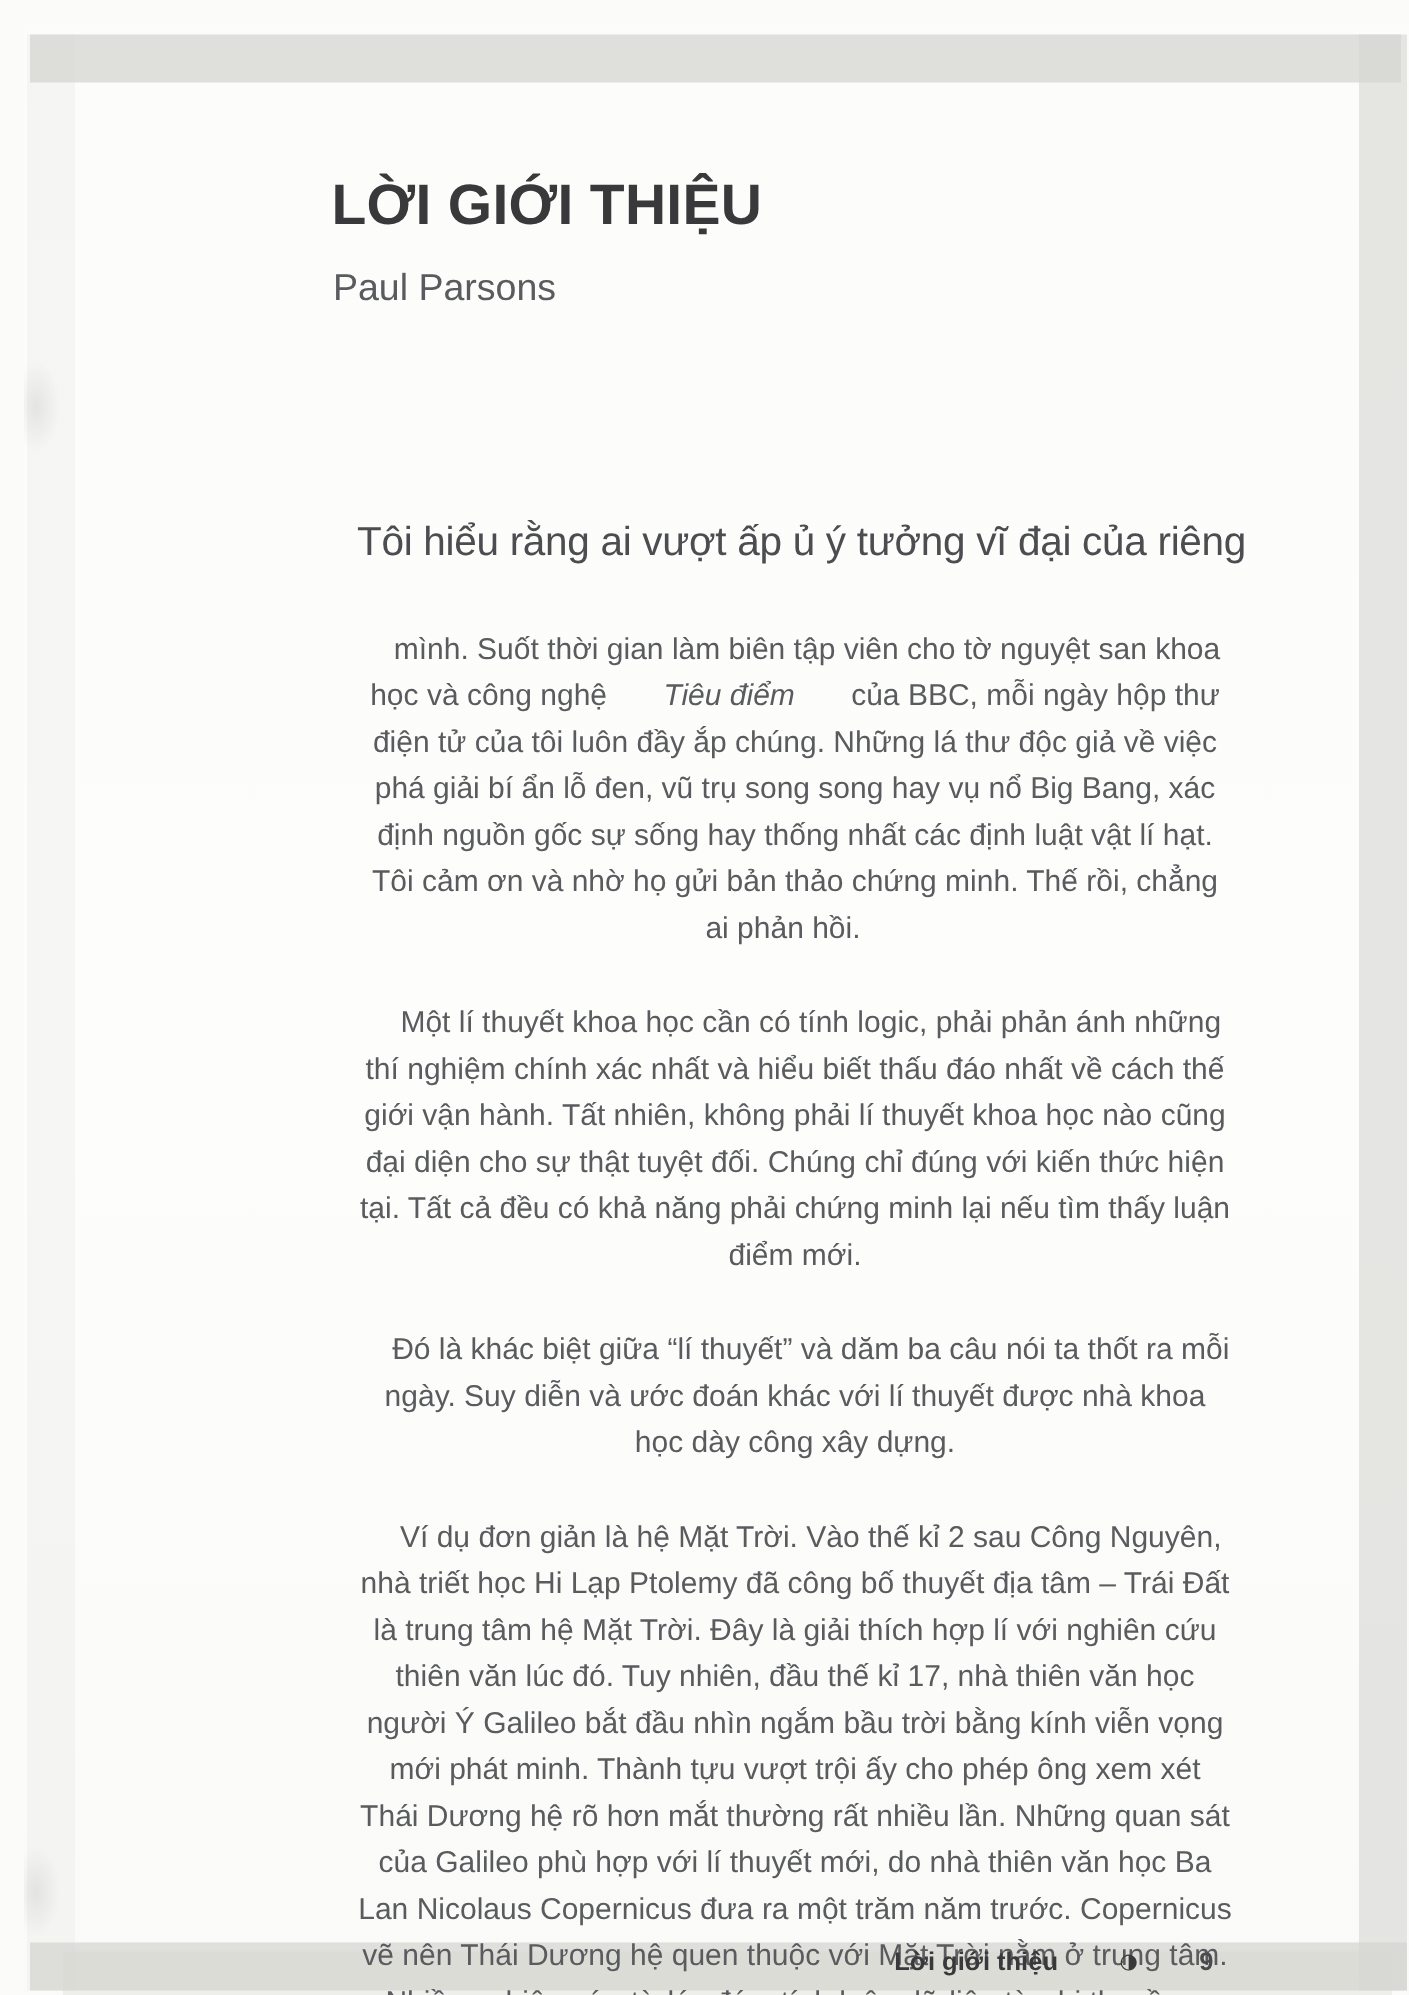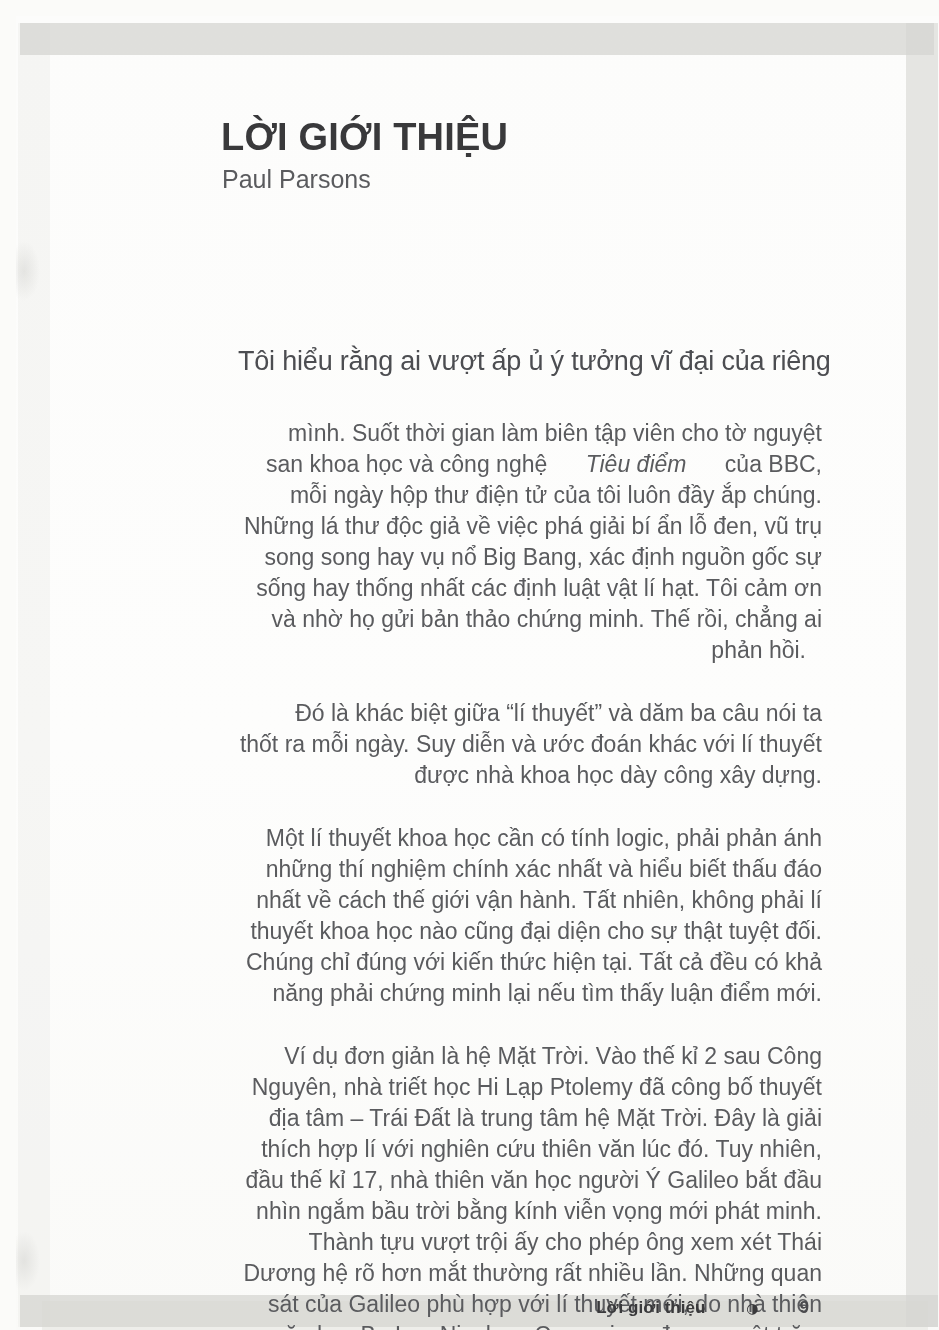--- a/index.html
+++ b/index.html
@@ -45,21 +45,21 @@
     top: 84px;
     font-size: 38px;
     font-weight: bold;
     color: #39393b;
     letter-spacing: 0.2px;
   }
 
   .author {
     position: absolute;
     left: 190px;
-    top: 133px;
+    top: 146px;
     font-size: 25px;
     font-weight: 400;
     color: #5a5b5e;
   }
 
   .body-block {
     position: absolute;
     left: 190px;
     top: 297px;
     width: 648px;
@@ -69,24 +69,24 @@
     font-size: 27px;
     line-height: 1.25;
     color: #4c4d51;
     font-weight: 400;
     margin-bottom: 7px;
     letter-spacing: -0.2px;
     white-space: nowrap;
   }
 
   .para {
-    font-size: 23px;
+    font-size: 20px;
     line-height: 31px;
     color: #5a5b5e;
-    text-align: right;
+    text-align: center;
   }
 
   .para em { font-style: italic; }
 
   .para.indent { text-indent: 21px; }
 
   .footer {
     position: absolute;
     right: 114px;
     top: 1250px;
@@ -129,23 +129,23 @@
 
   <h1 class="title">LỜI GIỚI THIỆU</h1>
 
   <div class="author">Paul Parsons</div>
 
   <div class="body-block">
     <p class="lead">Tôi hiểu rằng ai vượt ấp ủ ý tưởng vĩ đại của riêng</p>
 
     <p class="para"><span>mình. Suốt thời gian làm biên tập viên cho tờ nguyệt san khoa học và công nghệ </span><em>Tiêu điểm</em><span> của BBC, mỗi ngày hộp thư điện tử của tôi luôn đầy ắp chúng. Những lá thư độc giả về việc phá giải bí ẩn lỗ đen, vũ trụ song song hay vụ nổ Big Bang, xác định nguồn gốc sự sống hay thống nhất các định luật vật lí hạt. Tôi cảm ơn và nhờ họ gửi bản thảo chứng minh. Thế rồi, chẳng ai phản hồi.</span></p>
 
+    <p class="para indent">Một lí thuyết khoa học cần có tính logic, phải phản ánh những thí nghiệm chính xác nhất và hiểu biết thấu đáo nhất về cách thế giới vận hành. Tất nhiên, không phải lí thuyết khoa học nào cũng đại diện cho sự thật tuyệt đối. Chúng chỉ đúng với kiến thức hiện tại. Tất cả đều có khả năng phải chứng minh lại nếu tìm thấy luận điểm mới.</p>
+
     <p class="para indent">Đó là khác biệt giữa “lí thuyết” và dăm ba câu nói ta thốt ra mỗi ngày. Suy diễn và ước đoán khác với lí thuyết được nhà khoa học dày công xây dựng.</p>
-
-    <p class="para indent">Một lí thuyết khoa học cần có tính logic, phải phản ánh những thí nghiệm chính xác nhất và hiểu biết thấu đáo nhất về cách thế giới vận hành. Tất nhiên, không phải lí thuyết khoa học nào cũng đại diện cho sự thật tuyệt đối. Chúng chỉ đúng với kiến thức hiện tại. Tất cả đều có khả năng phải chứng minh lại nếu tìm thấy luận điểm mới.</p>
 
     <p class="para indent">Ví dụ đơn giản là hệ Mặt Trời. Vào thế kỉ 2 sau Công Nguyên, nhà triết học Hi Lạp Ptolemy đã công bố thuyết địa tâm – Trái Đất là trung tâm hệ Mặt Trời. Đây là giải thích hợp lí với nghiên cứu thiên văn lúc đó. Tuy nhiên, đầu thế kỉ 17, nhà thiên văn học người Ý Galileo bắt đầu nhìn ngắm bầu trời bằng kính viễn vọng mới phát minh. Thành tựu vượt trội ấy cho phép ông xem xét Thái Dương hệ rõ hơn mắt thường rất nhiều lần. Những quan sát của Galileo phù hợp với lí thuyết mới, do nhà thiên văn học Ba Lan Nicolaus Copernicus đưa ra một trăm năm trước. Copernicus vẽ nên Thái Dương hệ quen thuộc với Mặt Trời nằm ở trung tâm. Nhiều nghiên cứu từ lúc đó – tính luôn dữ liệu từ phi thuyền – khẳng định điều này.</p>
   </div>
 
   <div class="footer">
     <span class="footer-section">Lời giới thiệu</span>
     <span class="footer-icon">◑</span>
     <span class="footer-page">9</span>
   </div>
 

